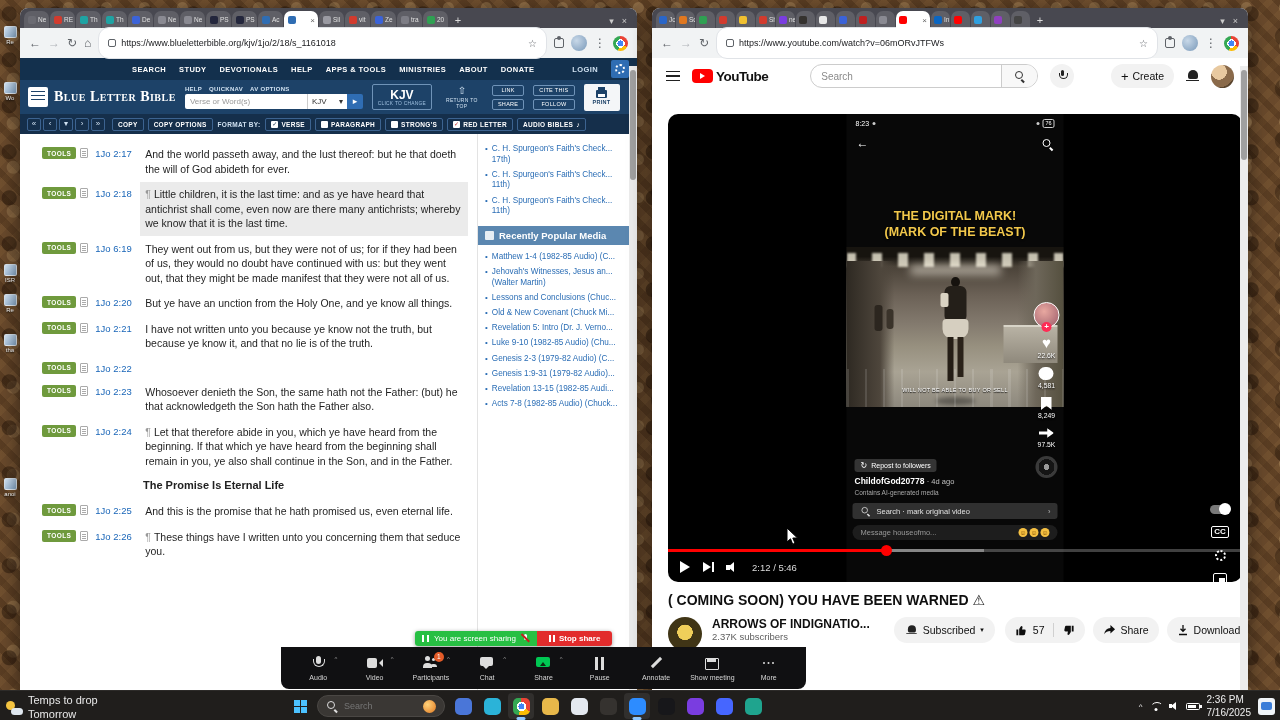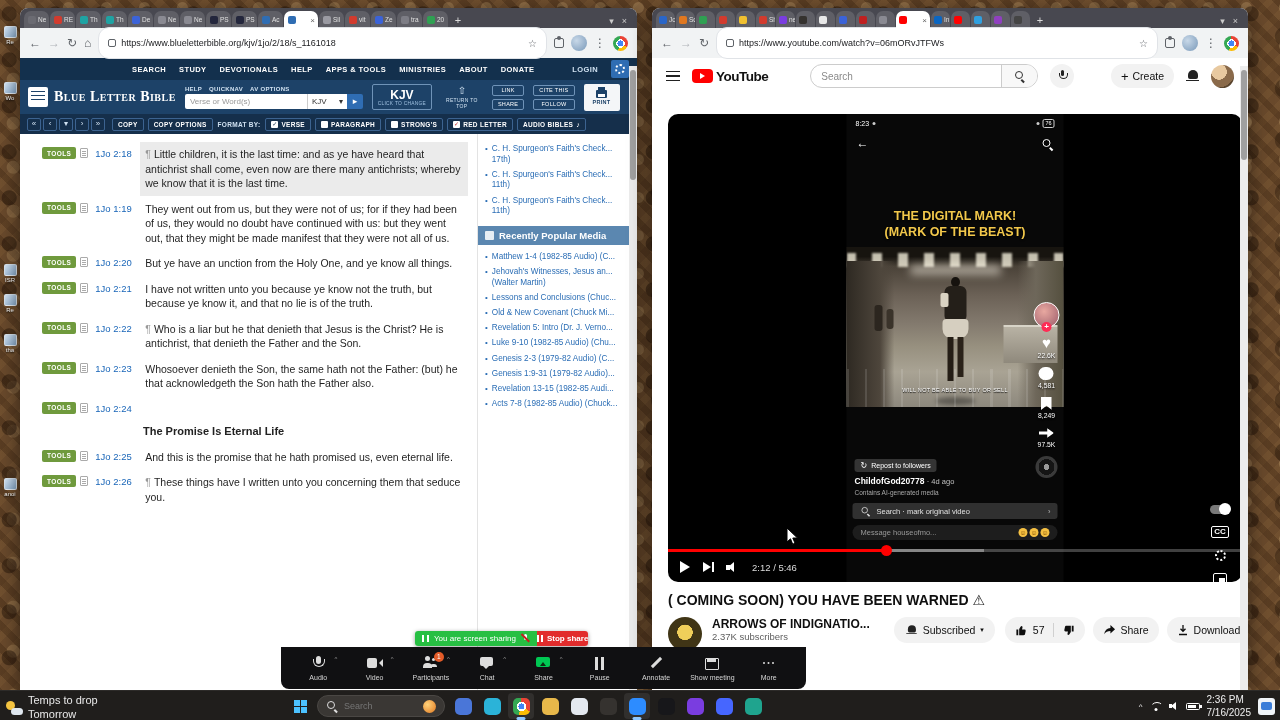--- a/index.html
+++ b/index.html
@@ -105,21 +105,21 @@
 .mh-ic{width:9px;height:9px;background:rgba(255,255,255,.85);border-radius:1px;flex:none;}
 .win-scroll{position:absolute;right:0;top:58px;bottom:0;width:8px;background:#ececec;z-index:5;}
 .win-scroll .thumb{position:absolute;left:1px;right:1px;top:4px;height:110px;border-radius:4px;background:#a0a0a0;}
 
 .share-banner{position:absolute;left:415px;top:631px;height:15px;display:flex;z-index:60;border-radius:3px;overflow:hidden;font-size:8px;box-shadow:0 1px 4px rgba(0,0,0,.4);}
 .sb-left{background:#27bf43;color:#fff;display:flex;align-items:center;gap:5px;padding:0 7px;white-space:nowrap;}
 .pause2{width:7px;height:7px;border-left:2px solid #fff;border-right:2px solid #fff;}
 .mic-muted{width:9px;height:9px;position:relative;}
 .mic-muted::before{content:"";position:absolute;left:3px;top:0;width:3px;height:6px;background:#fff;border-radius:2px;}
 .mic-muted::after{content:"";position:absolute;left:-1px;top:3px;width:11px;height:1.5px;background:#c81f1f;transform:rotate(45deg);}
-.sb-stop{background:#e22c2c;color:#fff;display:flex;align-items:center;gap:4px;padding:0 0;font-weight:bold;white-space:nowrap;}
+.sb-stop{background:#e22c2c;color:#fff;display:flex;align-items:center;gap:4px;padding:0 12px;font-weight:bold;white-space:nowrap;}
 .stop-sq{width:6px;height:7px;border-left:2px solid #fff;border-right:2px solid #fff;}
 .zoom-toolbar{position:absolute;left:281px;top:647px;width:525px;height:42px;background:#101012;display:flex;align-items:center;justify-content:space-evenly;z-index:70;border-radius:0 0 8px 8px;padding:0 4px;}
 .zt-item{position:relative;display:flex;flex-direction:column;align-items:center;gap:3px;color:#d6d6d6;font-size:7px;min-width:46px;}
 .zt-chev{position:absolute;right:4px;top:0;font-size:6px;color:#9a9a9a;}
 .zt-badge{position:absolute;top:-4px;right:10px;min-width:10px;height:10px;border-radius:5px;background:#e35b28;color:#fff;font-size:6.5px;line-height:10px;text-align:center;padding:0 2px;z-index:2;}
 .zt-iconbox{height:15px;display:grid;place-items:center;}
 .ic{display:inline-block;position:relative;}
 .ic-mic{width:14px;height:15px;}
 .ic-mic::before{content:"";position:absolute;left:4.5px;top:0;width:5px;height:8px;background:#ddd;border-radius:3px;}
 .ic-mic::after{content:"";position:absolute;left:1.5px;top:3px;width:10px;height:7px;border:1.5px solid #ddd;border-top:none;border-radius:0 0 7px 7px;}
@@ -518,32 +518,38 @@
       </span>
     <span class="tb-chip">
         <span>AUDIO BIBLES</span>
         <span class="note">♪</span>
       </span>
   </div>
   <div class="blb-body">
     <div class="verses">
       <div>
 
+          <div class="vrow">
+            <span class="tools-btn">TOOLS</span>
+            <span class="copy-ic"></span>
+            <a class="vref">1Jo 2:17</a>
+            <span class="vtext"><span>And the world passeth away, and the lust thereof: but he that doeth the will of God abideth for ever.</span></span>
+          </div>
 
           <div class="vrow hl">
             <span class="tools-btn">TOOLS</span>
             <span class="copy-ic"></span>
             <a class="vref">1Jo 2:18</a>
             <span class="vtext"><span class="pil">¶</span><span>Little children, it is the last time: and as ye have heard that antichrist shall come, even now are there many antichrists; whereby we know that it is the last time.</span></span>
           </div>
 
           <div class="vrow">
             <span class="tools-btn">TOOLS</span>
             <span class="copy-ic"></span>
-            <a class="vref">1Jo 1:19</a>
+            <a class="vref">1Jo 6:19</a>
             <span class="vtext"><span>They went out from us, but they were not of us; for if they had been of us, they would no doubt have continued with us: but they went out, that they might be made manifest that they were not all of us.</span></span>
           </div>
 
           <div class="vrow">
             <span class="tools-btn">TOOLS</span>
             <span class="copy-ic"></span>
             <a class="vref">1Jo 2:20</a>
             <span class="vtext"><span>But ye have an unction from the Holy One, and ye know all things.</span></span>
           </div>
 
@@ -551,34 +557,34 @@
             <span class="tools-btn">TOOLS</span>
             <span class="copy-ic"></span>
             <a class="vref">1Jo 2:21</a>
             <span class="vtext"><span>I have not written unto you because ye know not the truth, but because ye know it, and that no lie is of the truth.</span></span>
           </div>
 
           <div class="vrow">
             <span class="tools-btn">TOOLS</span>
             <span class="copy-ic"></span>
             <a class="vref">1Jo 2:22</a>
-            <span class="vtext"><span class="pil">¶</span><span>Who is a liar but he that denieth that Jesus is the Christ? He is antichrist, that denieth the Father and the Son.</span></span>
           </div>
 
           <div class="vrow">
             <span class="tools-btn">TOOLS</span>
             <span class="copy-ic"></span>
             <a class="vref">1Jo 2:23</a>
             <span class="vtext"><span>Whosoever denieth the Son, the same hath not the Father: (but) he that acknowledgeth the Son hath the Father also.</span></span>
           </div>
 
           <div class="vrow">
             <span class="tools-btn">TOOLS</span>
             <span class="copy-ic"></span>
             <a class="vref">1Jo 2:24</a>
+            <span class="vtext"><span class="pil">¶</span><span>Let that therefore abide in you, which ye have heard from the beginning. If that which ye have heard from the beginning shall remain in you, ye also shall continue in the Son, and in the Father.</span></span>
           </div>
         </div>
       <div class="vheading">The Promise Is Eternal Life</div>
       <div>
 
           <div class="vrow">
             <span class="tools-btn">TOOLS</span>
             <span class="copy-ic"></span>
             <a class="vref">1Jo 2:25</a>
             <span class="vtext"><span>And this is the promise that he hath promised us, even eternal life.</span></span>

